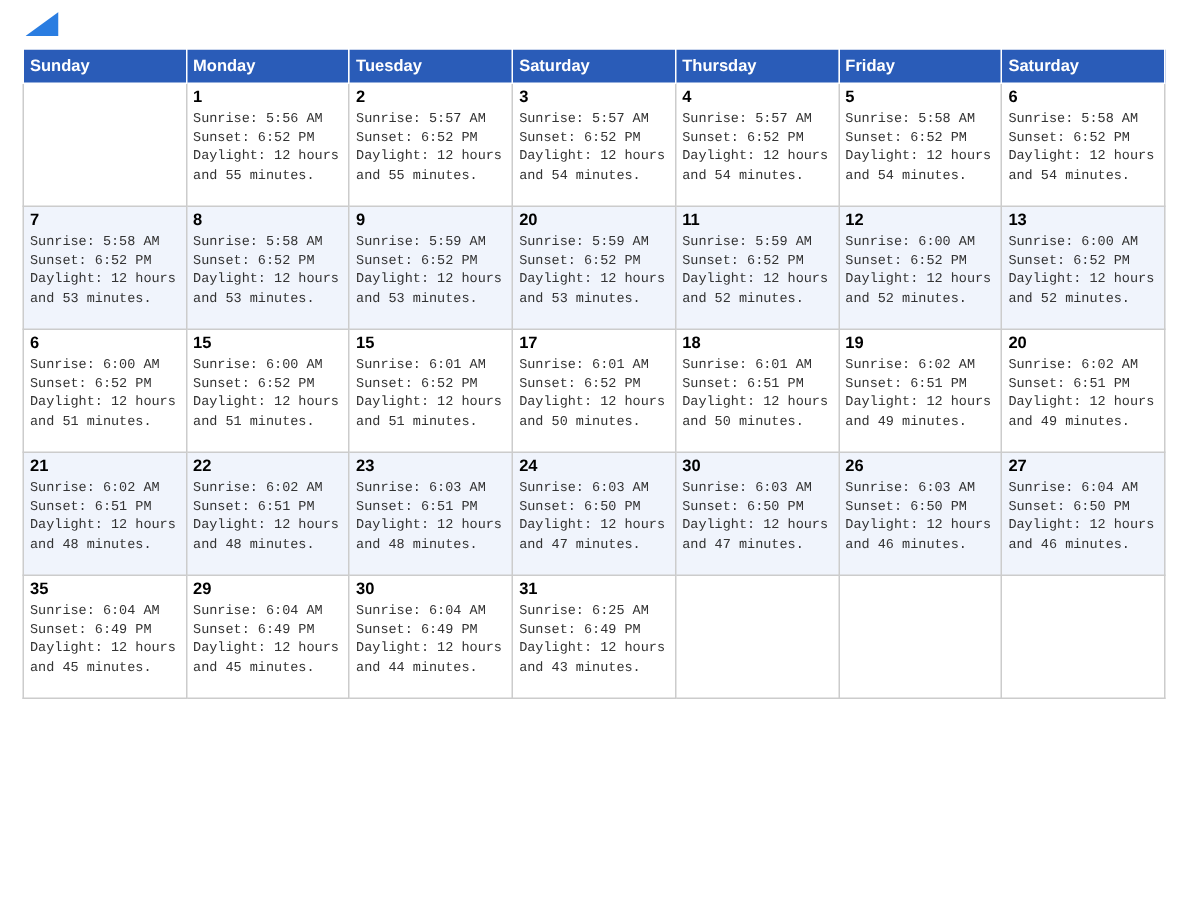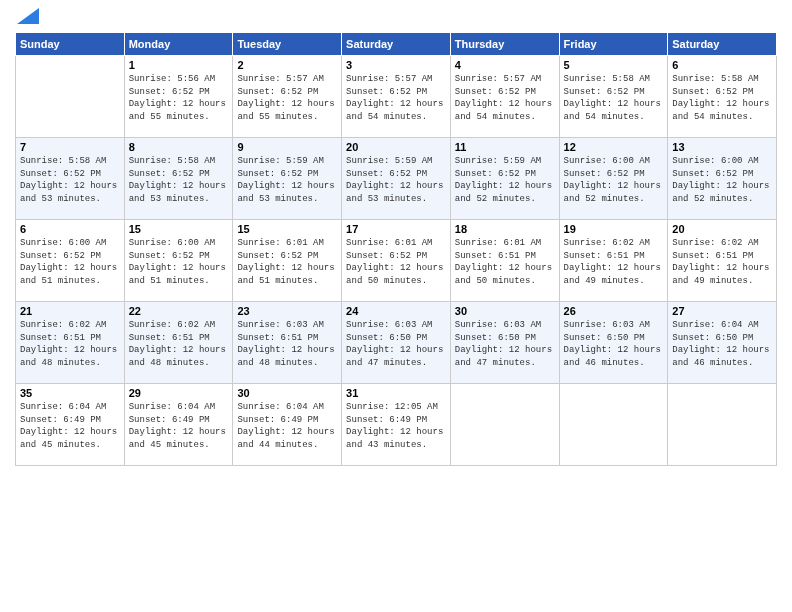--- a/index.html
+++ b/index.html
@@ -322,21 +322,21 @@
           </td>
           <td>
             <span class="day-num">30</span>
             <div class="day-info" style="white-space: pre-line;">Sunrise: 6:04 AM
 Sunset: 6:49 PM
 Daylight: 12 hours
 and 44 minutes.</div>
           </td>
           <td>
             <span class="day-num">31</span>
-            <div class="day-info" style="white-space: pre-line;">Sunrise: 12:05 AM
+            <div class="day-info" style="white-space: pre-line;">Sunrise: 6:25 AM
 Sunset: 6:49 PM
 Daylight: 12 hours
 and 43 minutes.</div>
           </td>
           <td class="empty"></td>
           <td class="empty"></td>
           <td class="empty"></td>
         </tr>
       </tbody>
   </table>

